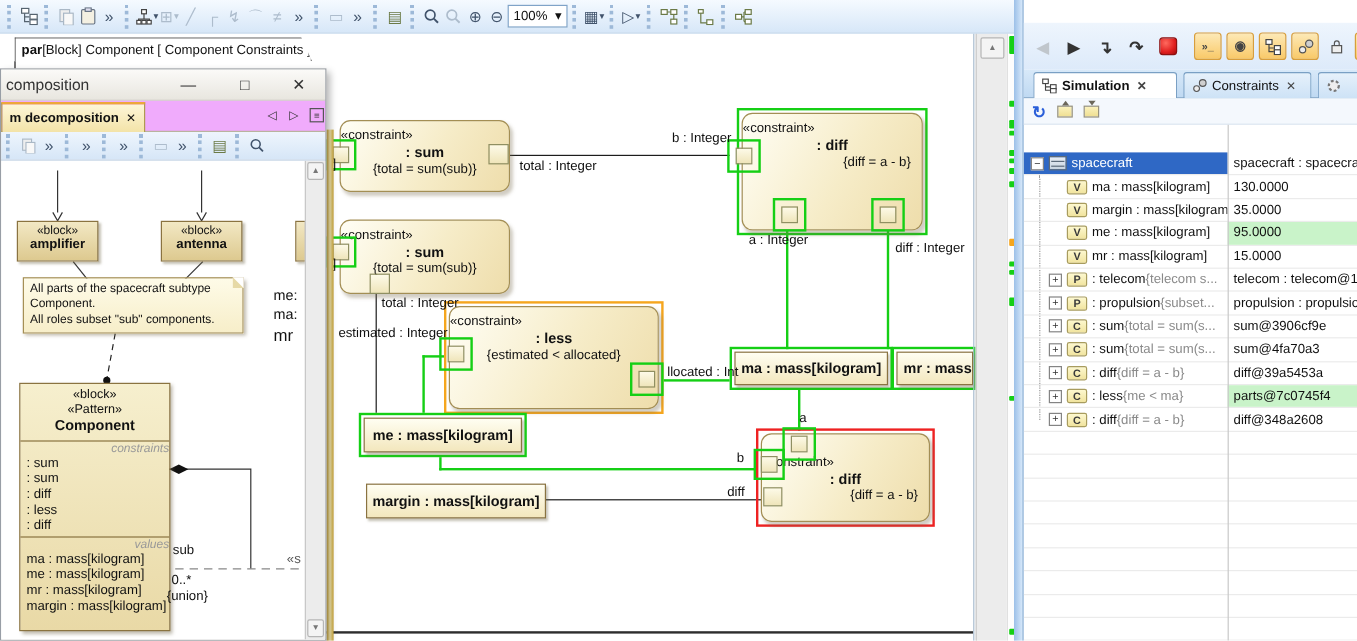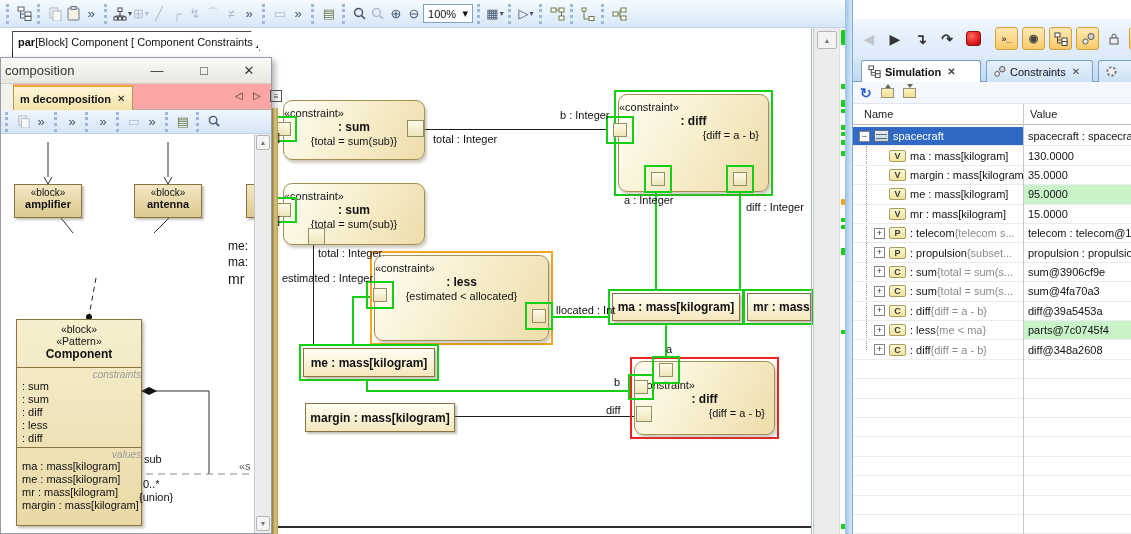--- a/index.html
+++ b/index.html
@@ -52,21 +52,21 @@
 .markerbar{position:absolute;left:839px;top:28px;width:13px;height:506px;background:#fdfdfd;
            border-left:1px solid #e0e0e0;z-index:3}
 .mk{position:absolute;left:1px;width:10px;border-radius:1px}
 
 .fwin{position:absolute;left:0;top:57px;width:272px;height:477px;background:#f3f1ec;
       border:1px solid #989ea6;box-shadow:3px 3px 6px rgba(0,0,0,.3);z-index:50;font-size:11px}
 .fwtitle{position:absolute;left:0;top:0;right:0;height:26px;background:linear-gradient(#fbfaf8,#e8e6df);
          border-bottom:1px solid #cfccc2;display:flex;align-items:center}
 .fwtitle .t{font-size:13px;color:#333;margin-left:4px}
 .wb{position:absolute;top:4px;width:18px;height:18px;text-align:center;font-size:13px;color:#333;line-height:18px}
-.fwtabs{position:absolute;left:12px;top:26px;right:0;height:26px;background:#fca5a5;border-bottom:1px solid #b9b39f}
+.fwtabs{position:absolute;left:0;top:26px;right:0;height:26px;background:#f0abfc;border-bottom:1px solid #b9b39f}
 .ytab{position:absolute;left:0;top:1px;height:25px;width:120px;background:linear-gradient(#fdf6d8,#f3e3a8);
       border:1px solid #b09a50;border-bottom:none;border-top:2px solid #eda83a;
       display:flex;align-items:center;font-weight:bold;padding-left:6px}
 .navb{position:absolute;top:6px;font-size:10px;color:#333}
 .fwtb{position:absolute;left:0;top:52px;right:0;height:24px;display:flex;align-items:center;
       background:linear-gradient(#eef5fd,#d6e6f7);border-bottom:1px solid #c2d4e8}
 .fwc{position:absolute;left:0;top:76px;width:270px;height:399px;background:#fff;overflow:hidden}
 .blk{position:absolute;border:1px solid #8a7340;background:linear-gradient(#f2e8c4,#ddc98f);
      box-shadow:2px 2px 2px rgba(110,100,70,.4);text-align:center;font-size:10px;padding-top:2px}
 .blk b{font-size:11px}
@@ -433,20 +433,25 @@
     </svg>
     <div class="blk" style="left:13px;top:50px;width:68px;height:34px">
       <div>«block»</div>
       <b>amplifier</b>
     </div>
     <div class="blk" style="left:133px;top:50px;width:68px;height:34px">
       <div>«block»</div>
       <b>antenna</b>
     </div>
     <div class="blk" style="left:245px;top:50px;width:9px;height:34px"></div>
+    <div class="note" style="left:18px;top:97px;width:184px;height:47px">
+      <div>All parts of the spacecraft subtype</div>
+      <div>Component.</div>
+      <div>All roles subset "sub" components.</div>
+    </div>
     <div class="comp" style="left:15px;top:185px;width:126px;height:207px">
       <div class="chdr">
         <div>«block»</div>
         <div>«Pattern»</div>
         <b style="font-size:12px">Component</b>
       </div>
       <div class="sect">
         <div class="slab">constraints</div>
         <div class="it">: sum</div>
         <div class="it">: sum</div>
@@ -535,24 +540,20 @@
       <svg width="13" height="13" viewBox="0 0 14 14">
           <circle cx="7" cy="7" r="4.5" fill="#eee" stroke="#777" stroke-width="2" stroke-dasharray="2.5 2"></circle>
         </svg>
     </div>
   </div>
   <div class="subtb">
     <span class="ref">↻</span>
     <span class="ecb ex"></span>
     <span class="ecb co"></span>
   </div>
-  <div class="vhead">
-    <span style="padding-left:11px">Name</span>
-    <span style="position:absolute;left:177px">Value</span>
-  </div>
   <div class="colsep"></div>
   <div class="vbody">
     <div class="guide"></div>
   <div class="vrow sel" style="top: 2px;">
         <div class="ncell">
           <span class="exp">−</span>
           <span class="tico tblock"></span>
           <span>spacecraft</span>
         </div>
         <div class="vcell">spacecraft : spacecraf</div>

